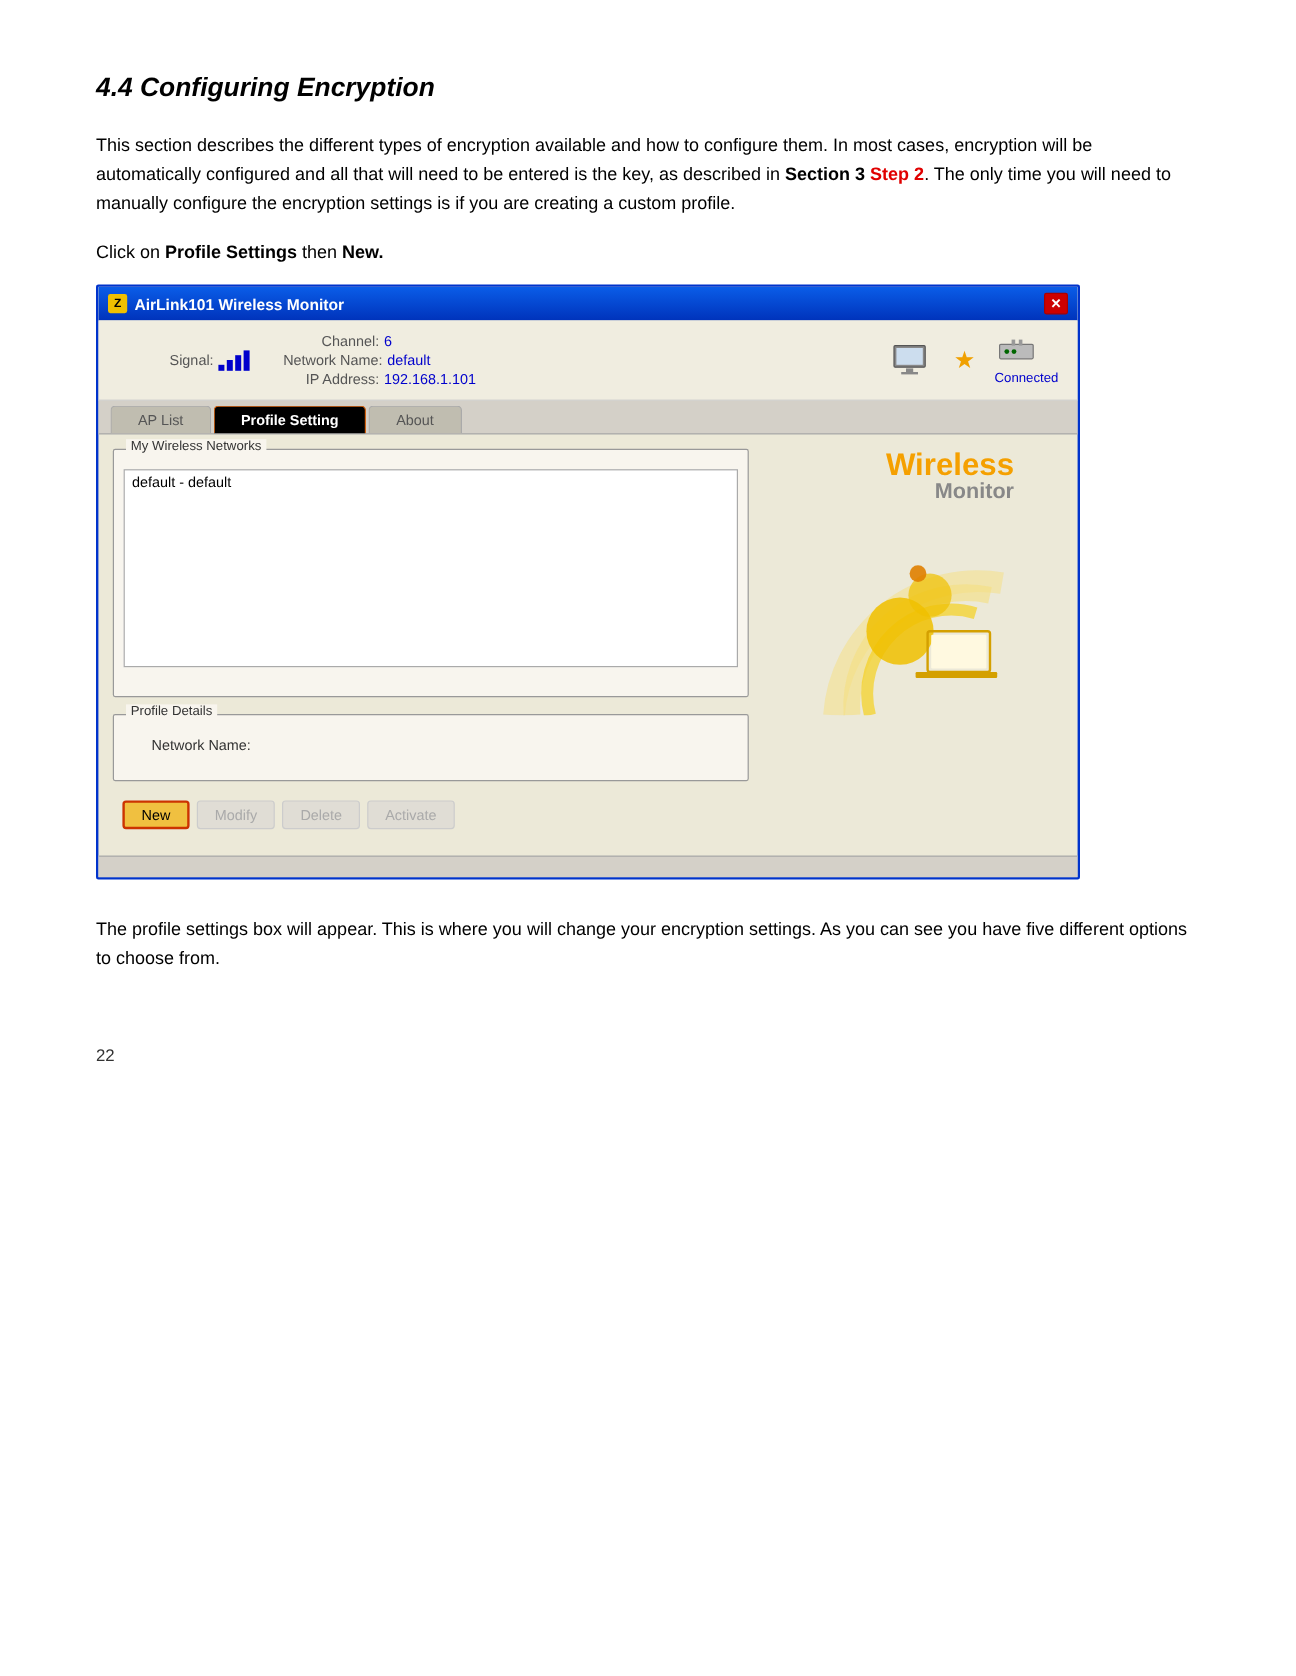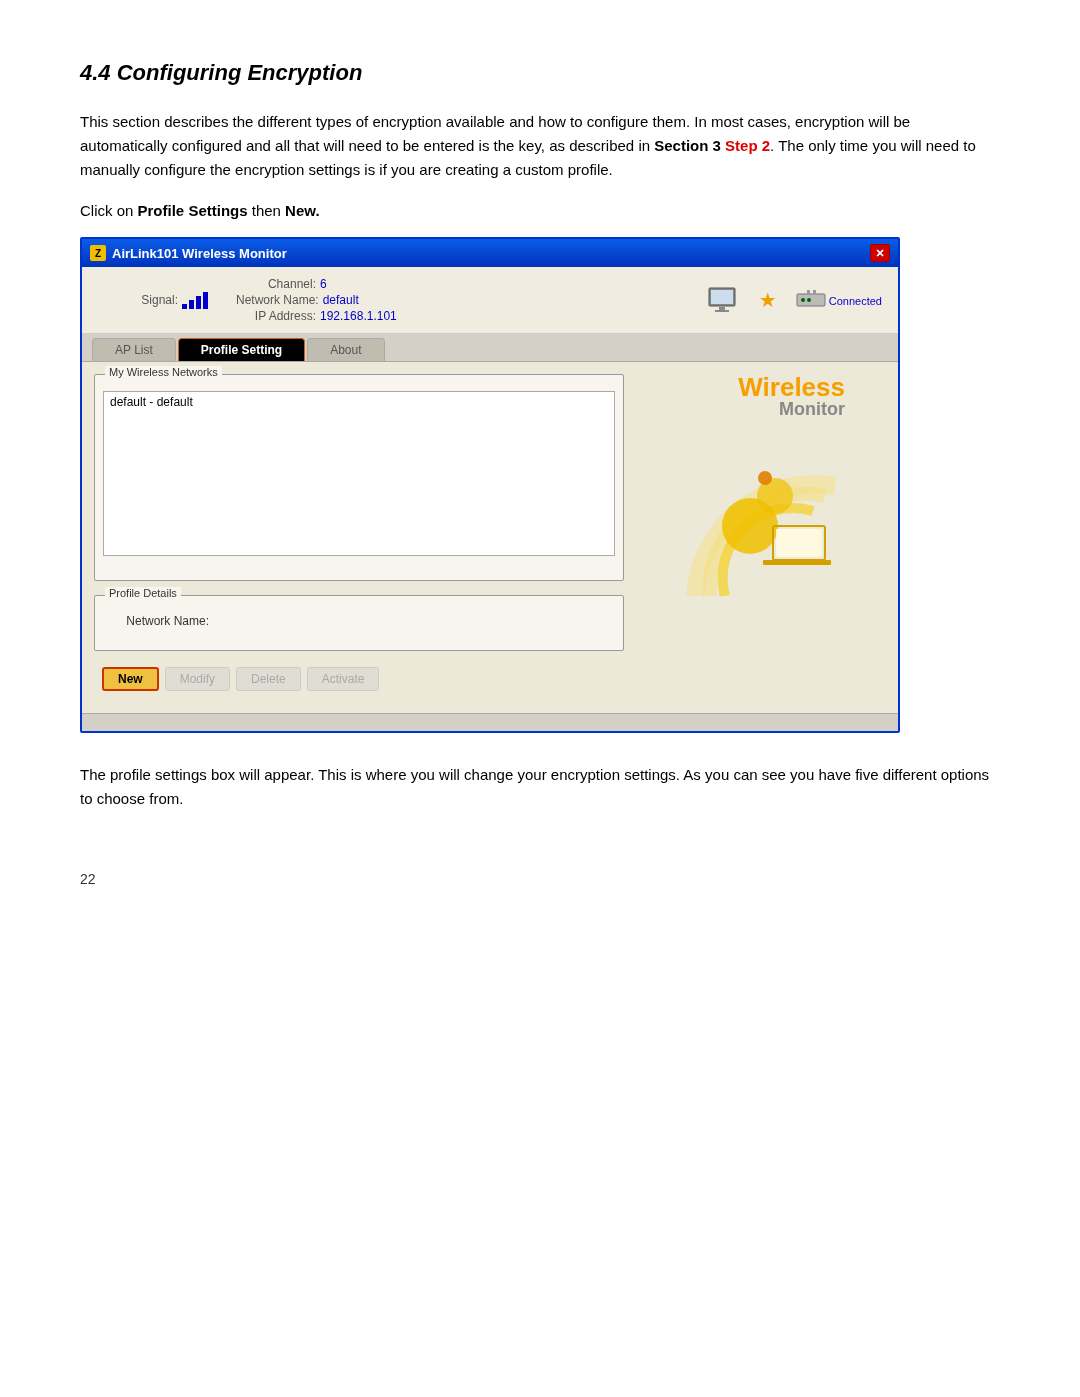--- a/index.html
+++ b/index.html
@@ -136,22 +136,22 @@
 
     .icons-area {
       margin-left: auto;
       display: flex;
       align-items: center;
       gap: 16px;
     }
 
     .monitor-icon {
       display: flex;
-      flex-direction: row;
-      align-items: center;
+      flex-direction: column;
+      align-items: flex-start;
       font-size: 10px;
     }
 
     
     .connected-text {
       font-size: 11px;
       color: #0000cc;
       margin-top: 2px;
     }
 
@@ -288,21 +288,21 @@
     .btn:disabled, .btn.disabled {
       color: #aaa;
       border-color: #ccc;
       cursor: default;
     }
 
     .btn.new-btn {
       background: #f0c040;
       border: 2px solid #cc3300;
       color: #000;
-      font-weight: bold;
+      font-weight: normal;
     }
 
     
     .status-bar {
       background: #d4d0c8;
       border-top: 1px solid #aaa;
       height: 18px;
       padding: 2px 8px;
       font-size: 11px;
     }

